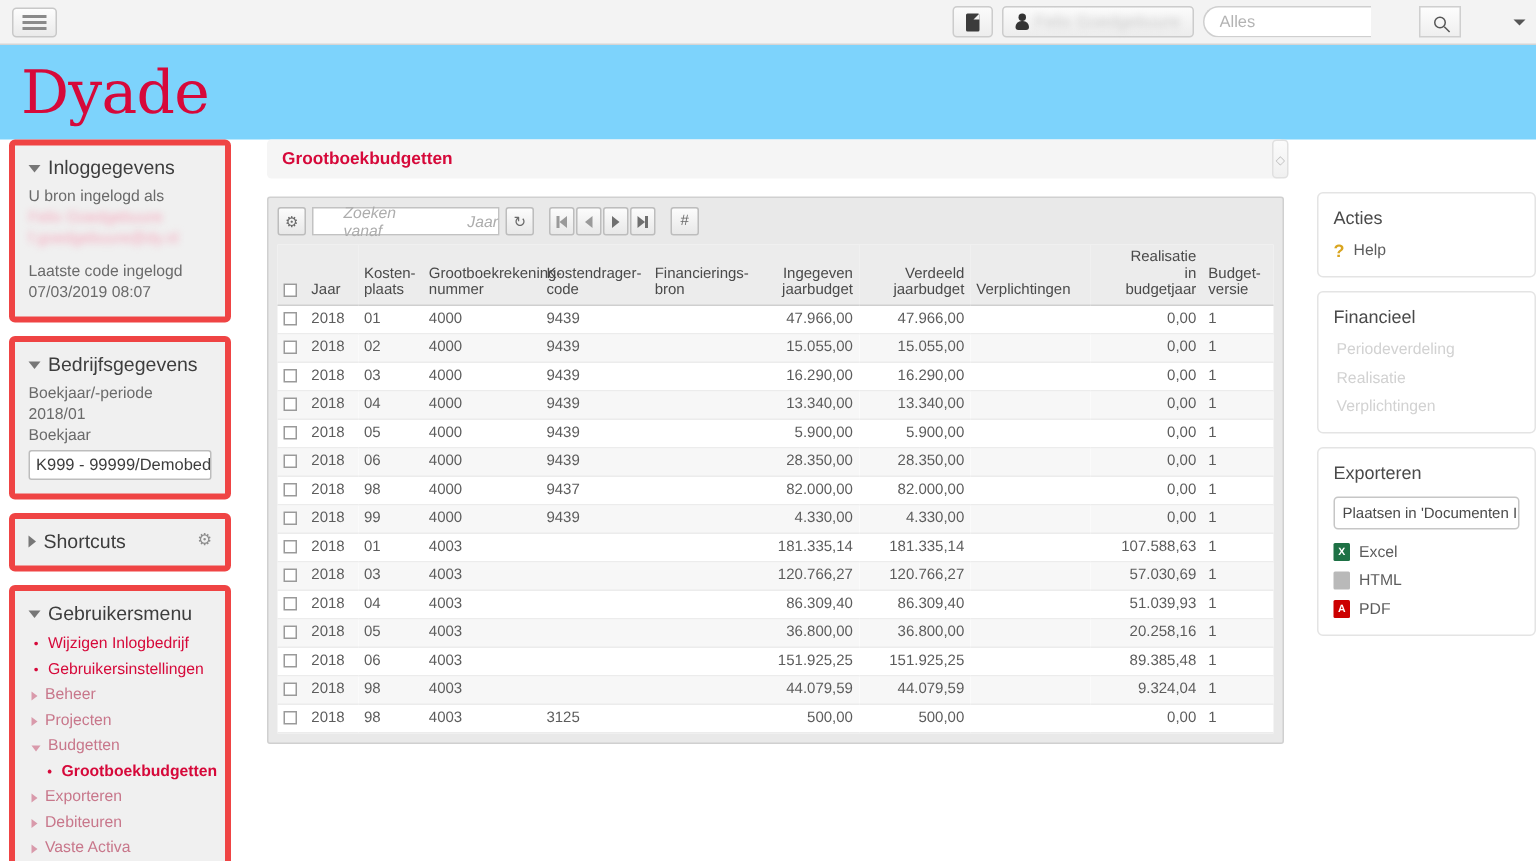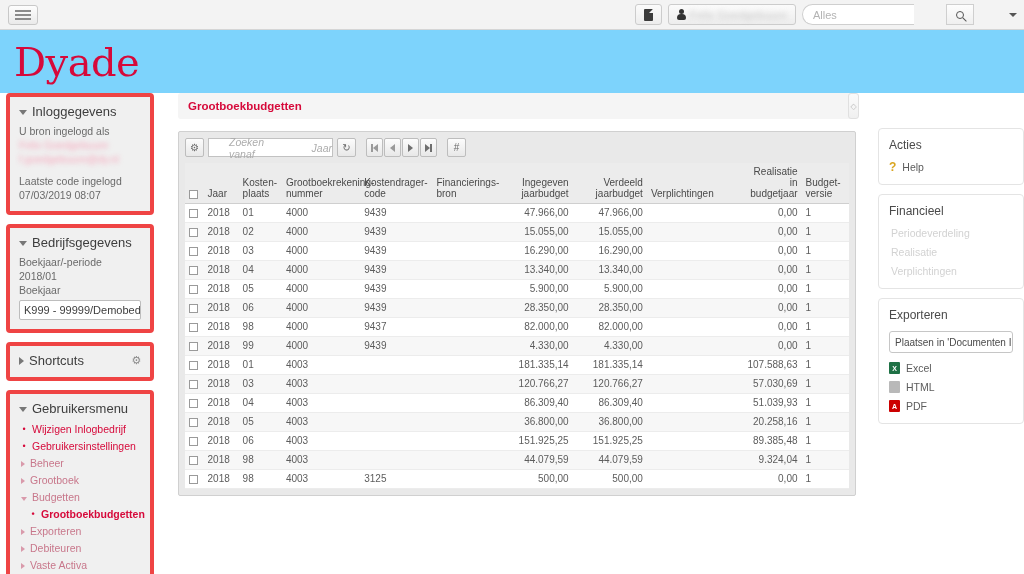--- a/index.html
+++ b/index.html
@@ -297,21 +297,21 @@
         <div class="menu-item">
           <span class="bullet">•</span>
           <span>Gebruikersinstellingen</span>
         </div>
         <div class="menu-item muted">
           <span class="mchev right"></span>
           <span>Beheer</span>
         </div>
         <div class="menu-item muted">
           <span class="mchev right"></span>
-          <span>Grootboek</span>
+          <span>Projecten</span>
         </div>
         <div class="menu-item muted">
           <span class="mchev down"></span>
           <span>Budgetten</span>
         </div>
         <div class="menu-item lvl2 active">
           <span class="bullet">•</span>
           <span>Grootboekbudgetten</span>
         </div>
         <div class="menu-item muted">

